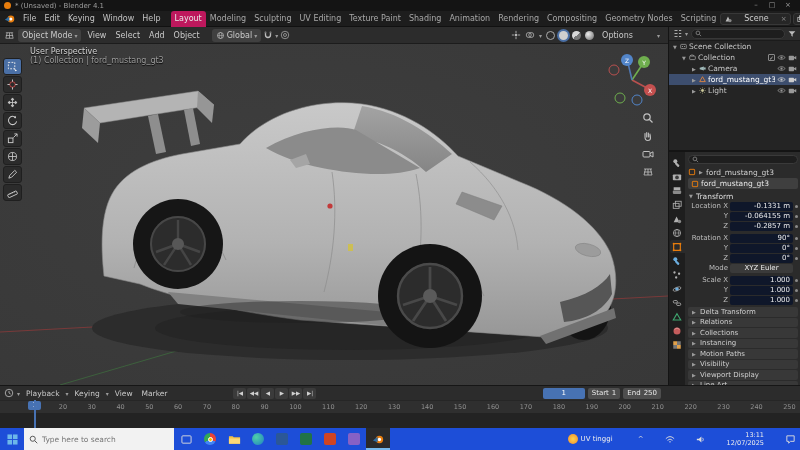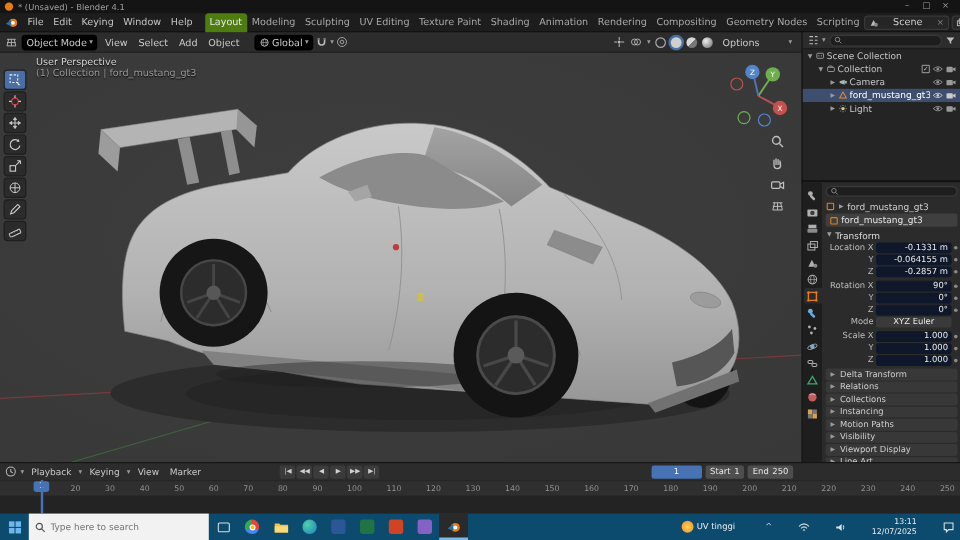--- a/index.html
+++ b/index.html
@@ -10,27 +10,27 @@
   #titlebar{left:0;top:0;width:800px;height:11px;background:#141414;display:flex;align-items:center;padding:0 4px;color:#9f9f9f;font-size:7px;}
   #titlebar .logo{width:7px;height:7px;border-radius:50%;background:#e87d0d;margin-right:4px;flex:none;}
   #titlebar .spacer{flex:1;}
   #titlebar .wbtn{width:16px;text-align:center;color:#9f9f9f;font-size:7px;line-height:11px;}
   
   #menubar{left:0;top:11px;width:800px;height:16px;background:#1d1d1d;display:flex;align-items:center;font-size:8px;color:#c3c3c3;border-bottom:1px solid #111;}
   #menubar .logo{width:12px;height:10px;margin:0 3px 0 4px;flex:none;}
   .menu-item{padding:0 4px;line-height:15px;white-space:nowrap;}
   #workspaces{display:flex;margin-left:6px;height:16px;align-items:stretch;}
   .ws-tab{padding:0 4px;line-height:16px;color:#a8a8a8;white-space:nowrap;}
-  .ws-tab.active{background:#4d7c0f;color:#e8e8e8;border-radius:3px 3px 0 0;}
+  .ws-tab.active{background:#be185d;color:#e8e8e8;border-radius:3px 3px 0 0;}
   #menubar .right{margin-left:auto;display:flex;align-items:center;gap:2px;padding-right:3px;}
   .sel-pill{display:flex;align-items:center;background:#262626;border:1px solid #383838;border-radius:3px;height:12px;padding:0 3px;gap:12px;white-space:nowrap;color:#cfcfcf;}
   .sel-pill .x{color:#8a8a8a;font-size:7px;}
   
   #vpheader{left:0;top:27px;width:668px;height:17px;background:#2c2c2c;display:flex;align-items:center;padding:0 4px;gap:3px;border-bottom:1px solid #1c1c1c;font-size:8px;}
-  .vh-pill{display:flex;align-items:center;gap:2px;background:#000000;border-radius:3px;height:13px;padding:0 4px;white-space:nowrap;}
+  .vh-pill{display:flex;align-items:center;gap:2px;background:#404040;border-radius:3px;height:13px;padding:0 4px;white-space:nowrap;}
   .vh-menu{padding:0 3px;color:#c9c9c9;white-space:nowrap;}
   .vh-group{display:flex;align-items:center;gap:2px;margin-left:6px;}
   .caret{font-size:6px;color:#9a9a9a;}
   .shade-dot{width:9px;height:9px;border-radius:50%;display:inline-block;}
   #vpheader .rightside{margin-left:auto;display:flex;align-items:center;gap:4px;}
   
   #viewport{left:0;top:44px;width:668px;height:341px;background:radial-gradient(ellipse at 45% 45%,#3e3e3e 0%,#383838 100%);overflow:hidden;}
   #vp-labels{left:30px;top:3px;line-height:9px;color:#d5d5d5;font-size:8px;text-shadow:0 1px 1px #000;}
   #vp-labels .sub{color:#9a9a9a;}
   #toolbar{left:3px;top:14px;width:19px;display:flex;flex-direction:column;gap:1px;}
@@ -71,21 +71,21 @@
   .tbtn{width:13px;height:11px;background:#3b3b3b;border-radius:2px;display:flex;align-items:center;justify-content:center;font-size:5.5px;color:#d0d0d0;}
   #tl-transport{display:flex;gap:1px;margin-left:60px;}
   #tl-right{margin-left:auto;display:flex;gap:3px;align-items:center;margin-right:135px;}
   .tfield{height:11px;background:#4e4e4e;border-radius:2px;display:flex;align-items:center;padding:0 4px;gap:3px;color:#e8e8e8;font-size:7px;}
   .tfield.blue{background:#4772b3;color:#fff;width:42px;justify-content:center;}
   #tl-ruler{height:13px;background:#2f2f2f;border-top:1px solid #262626;position:relative;display:flex;align-items:center;padding:0 4px 0 30px;justify-content:space-between;color:#909090;font-size:6.5px;}
   #tl-track{height:15px;background:#232323;position:relative;}
   #playhead{position:absolute;left:34px;top:0;width:1.5px;height:28px;background:#4772b3;}
   #playhead-cap{position:absolute;left:28px;top:0;min-width:13px;height:9px;background:#4772b3;border-radius:2px;color:#fff;font-size:6.5px;text-align:center;line-height:9px;padding:0 2px;}
   
-  #taskbar{left:0;top:428px;width:800px;height:22px;background:#0c4a6e;display:flex;align-items:center;}
+  #taskbar{left:0;top:428px;width:800px;height:22px;background:#1d4ed8;display:flex;align-items:center;}
   .tk-start{width:24px;height:22px;display:flex;align-items:center;justify-content:center;}
   #tk-search{width:150px;height:22px;background:#f2f2f2;display:flex;align-items:center;gap:4px;padding:0 5px;}
   #tk-search input{border:none;background:transparent;font-size:7.5px;color:#333;width:120px;outline:none;font-family:"DejaVu Sans",sans-serif;}
   .tk-icon{width:24px;height:22px;display:flex;align-items:center;justify-content:center;}
   .tk-icon.active{background:#2a2a2a;box-shadow:inset 0 -2px 0 #76b9ed;}
   #tk-tray{margin-left:auto;display:flex;align-items:center;gap:21px;padding-right:4px;}
   #tk-clock{text-align:right;color:#eee;font-size:6.5px;line-height:8px;}
   .tray-glyph{color:#ddd;font-size:7px;}
   #tk-widget{display:flex;align-items:center;gap:3px;color:#eee;font-size:7px;padding:0 4px;height:22px;}
 </style>

